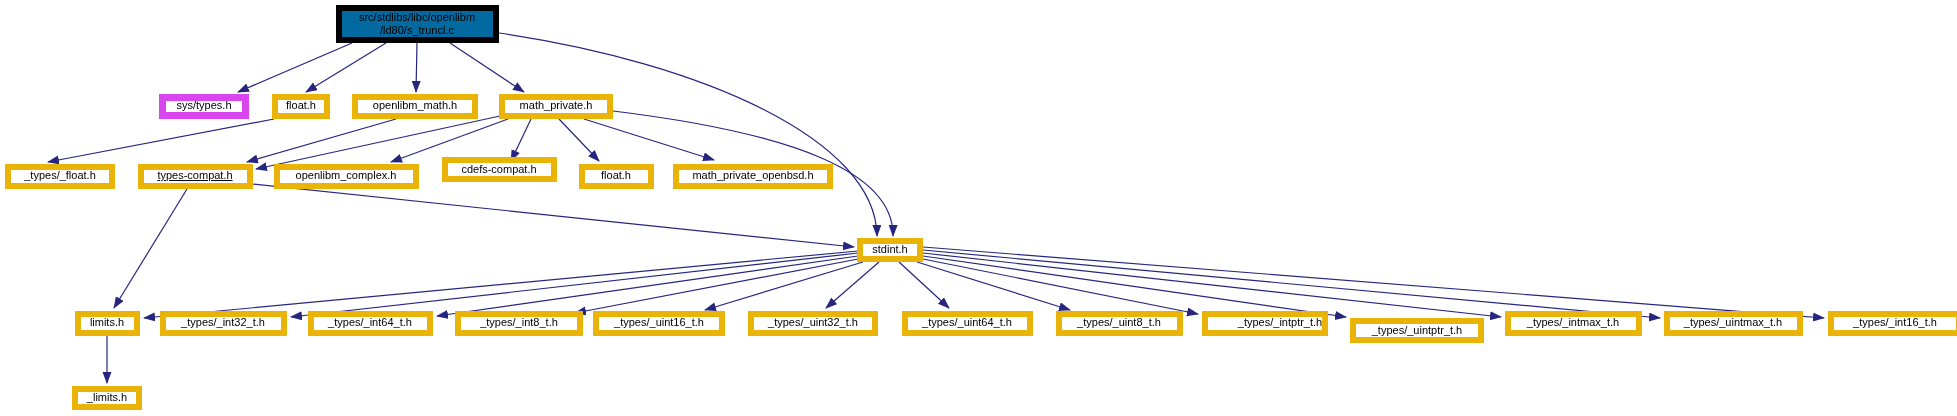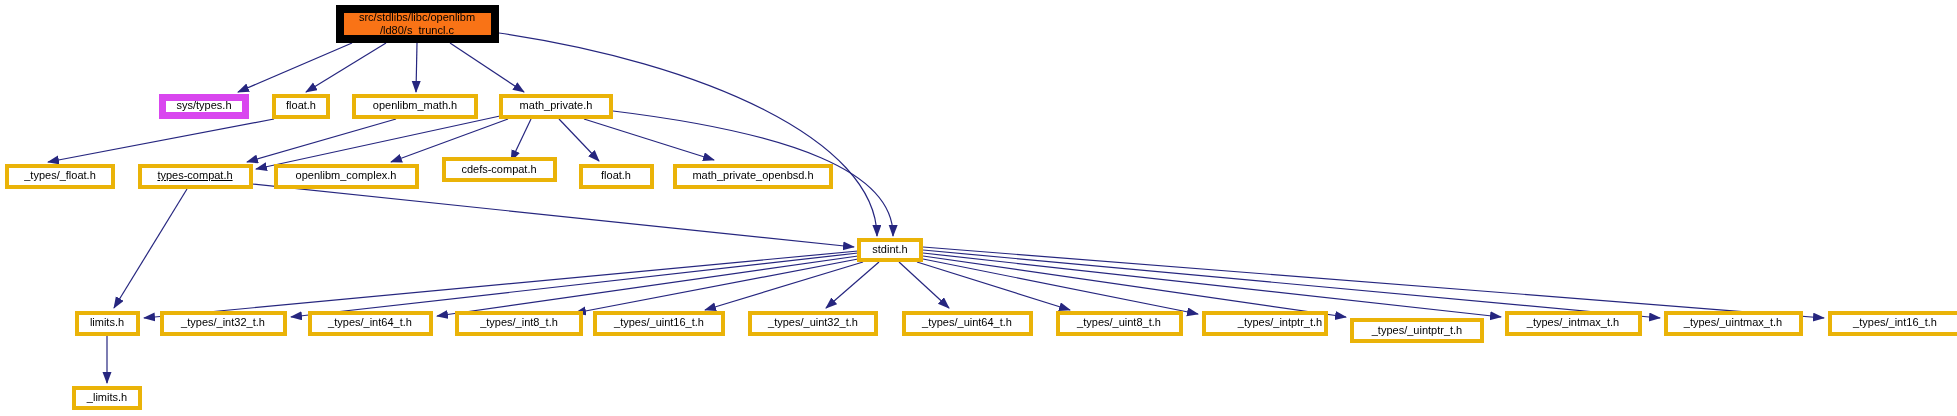--- a/index.html
+++ b/index.html
@@ -12,28 +12,28 @@
     color:#000000;
     overflow:hidden;
   }
   #edge-layer{position:absolute;left:0;top:0;width:1957px;height:416px;}
   .node{
     position:absolute;
     box-sizing:border-box;
     display:flex;align-items:center;justify-content:center;
     text-align:center;
     background:#ffffff;
-    border:4px solid #eab308;
+    border:6px solid #eab308;
     white-space:pre-line;
     line-height:1.2;
     z-index:2;
   }
   .node.root{
-    background:#f97316;
-    border:8px solid #000000;
+    background:#0369a1;
+    border:6px solid #000000;
   }
   .node.external{
     border:7px solid #d946ef;
   }
   .edge{fill:none;stroke-width:1.2px;}
 </style>
 </head>
 <body>
 
 <div id="diagram">

